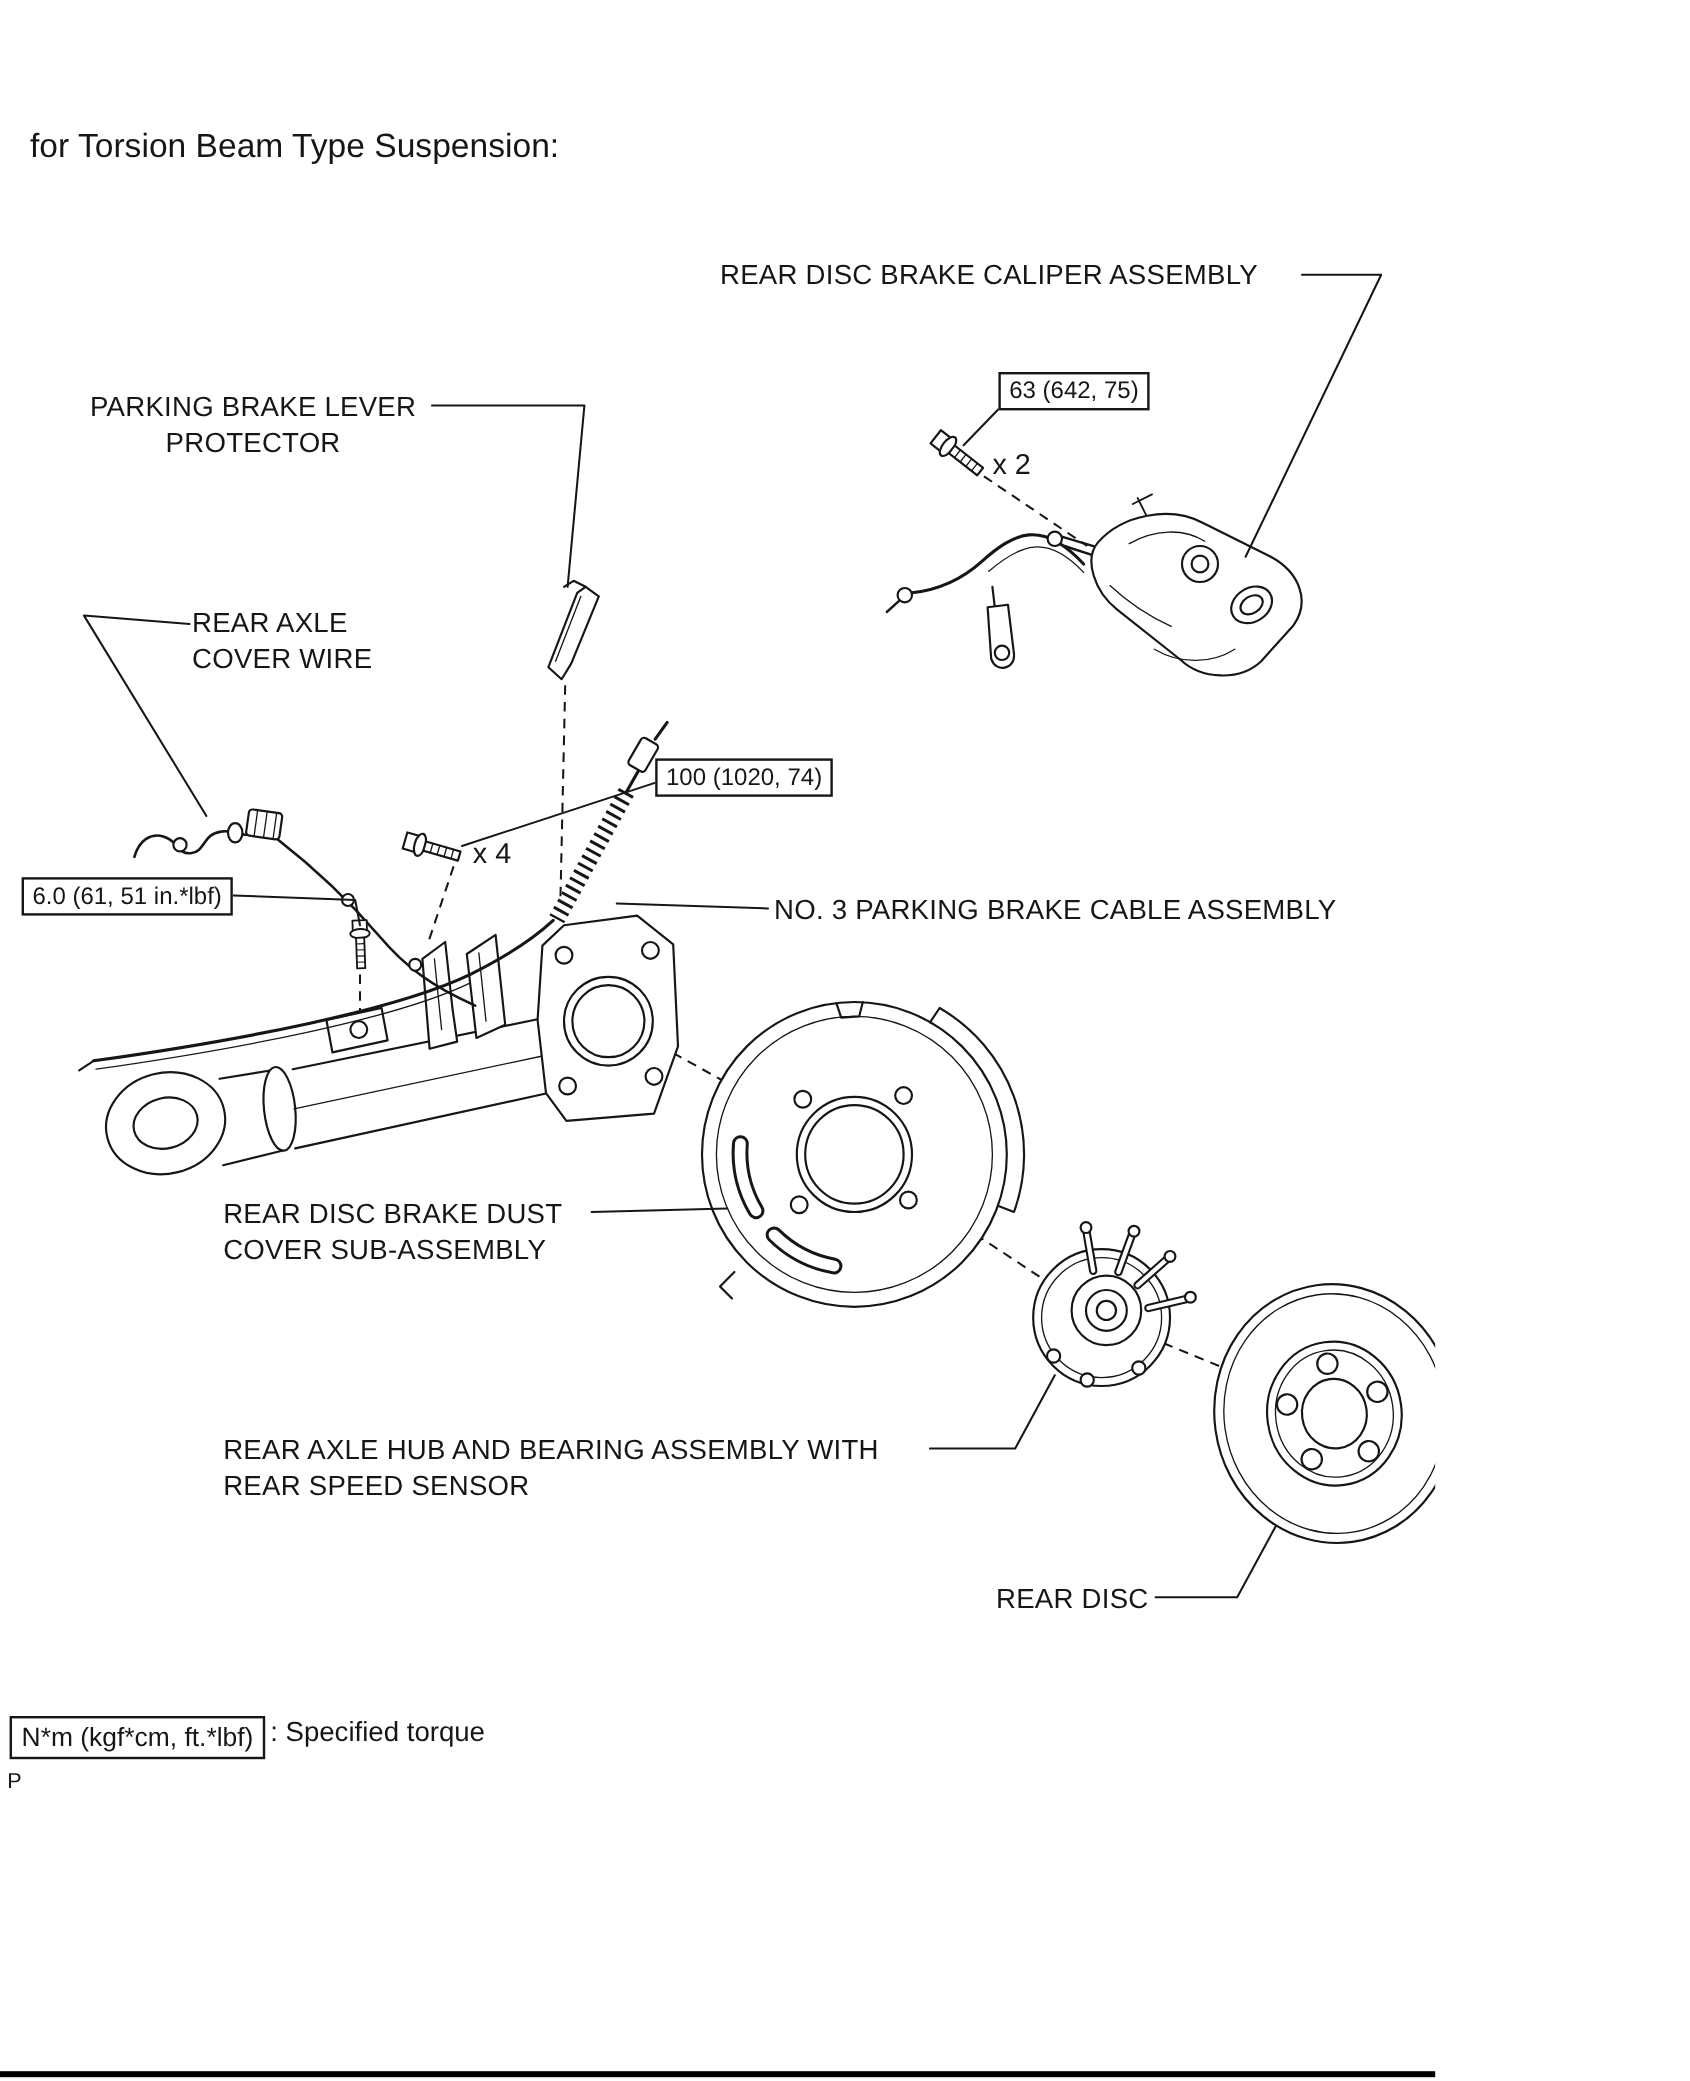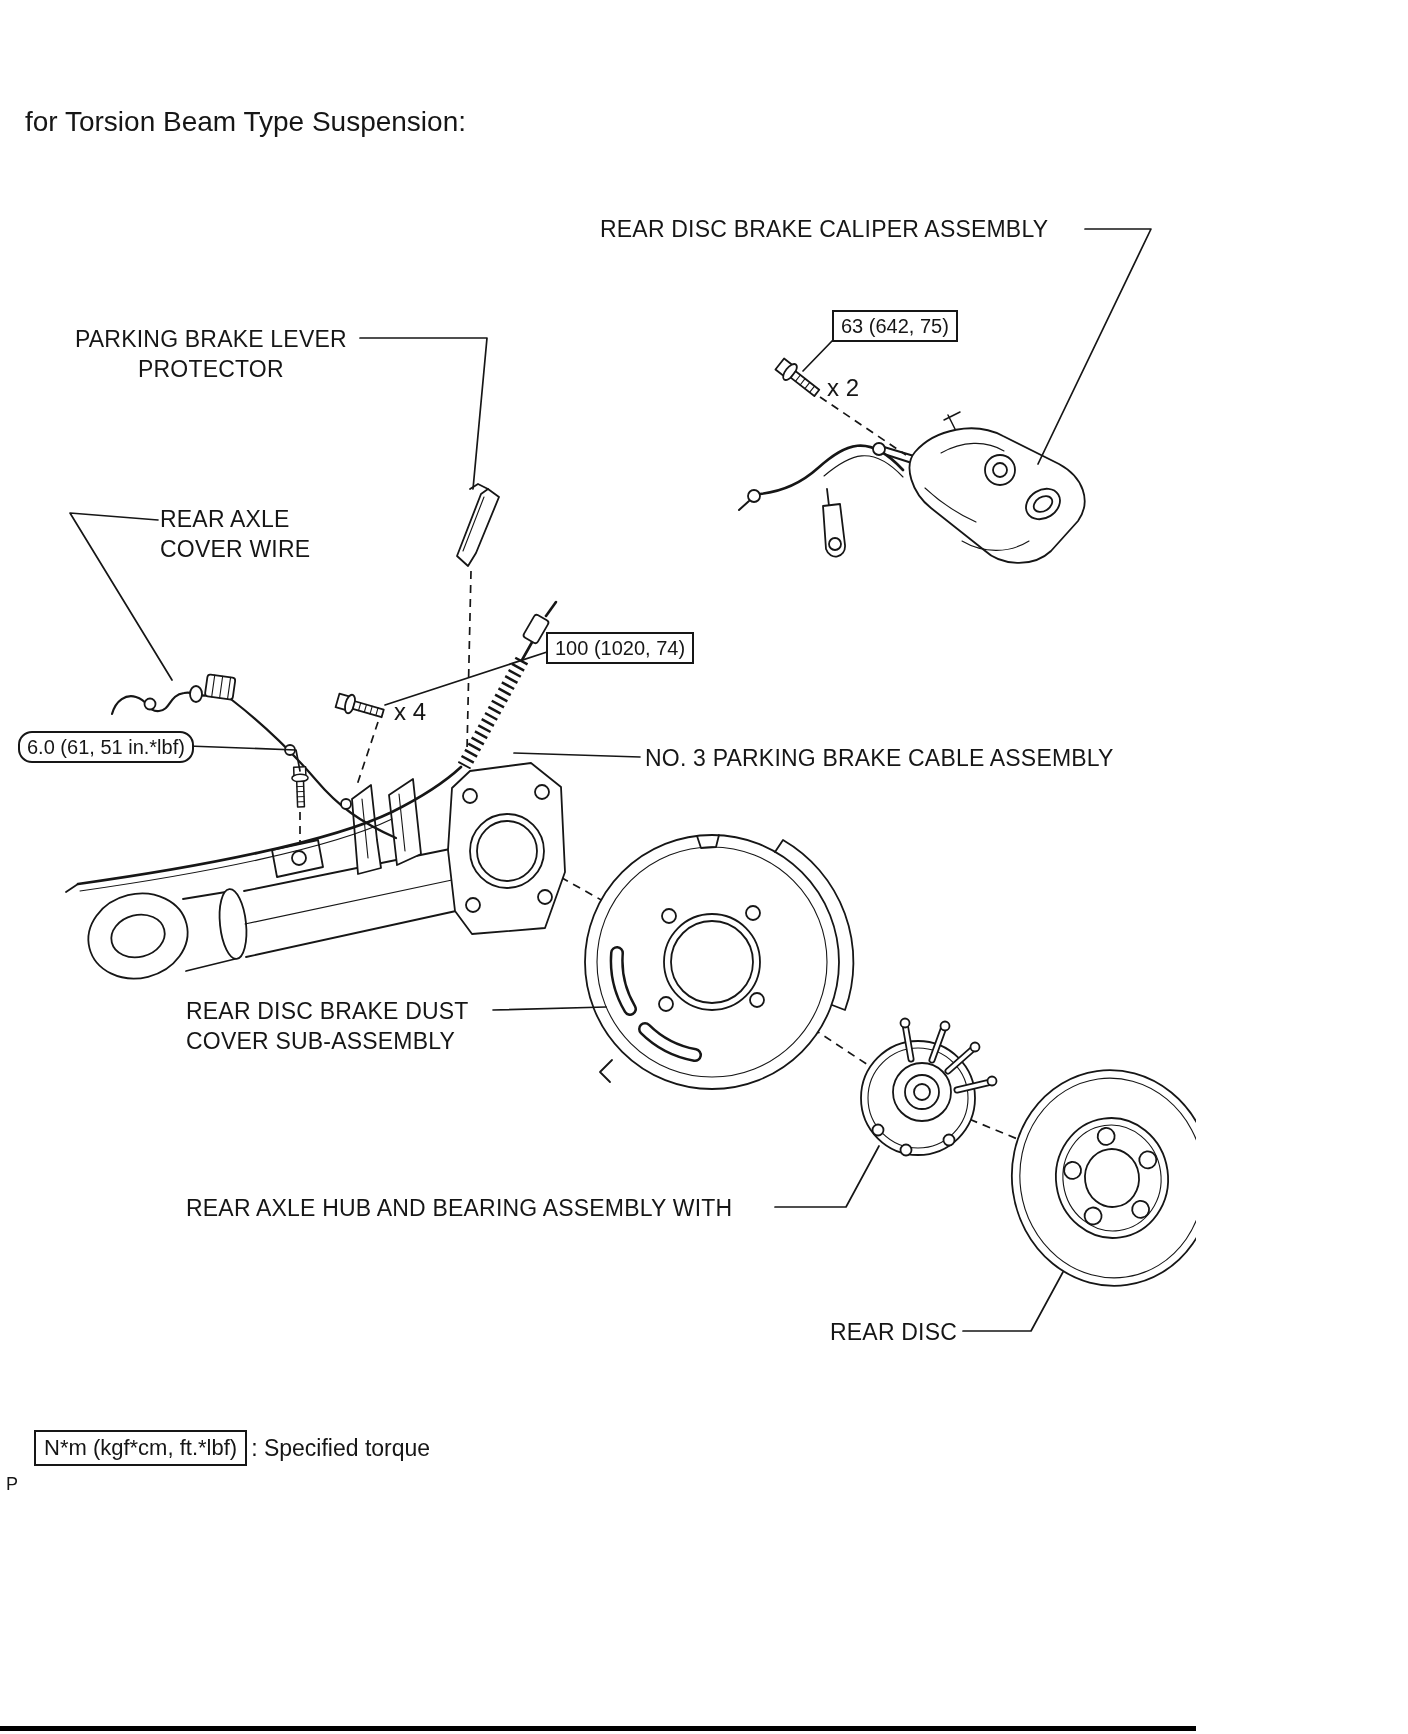--- a/index.html
+++ b/index.html
@@ -10,21 +10,21 @@
     color:#161616;
   }
   .page { position:relative; width:1196px; height:1734px; background:#fff; overflow:hidden; }
   .title { position:absolute; left:25px; top:106px; font-size:28px; white-space:nowrap; }
   .lbl { position:absolute; font-size:23px; line-height:30px; letter-spacing:.2px; white-space:nowrap; }
   .tq {
     position:absolute; border:2px solid #161616; background:#fff;
     font-size:20px; line-height:24px; padding:2px 7px; white-space:nowrap;
   }
   .qty { position:absolute; font-size:24px; white-space:nowrap; }
-  .legend { position:absolute; left:34px; top:1430px; display:flex; align-items:center; font-size:22px; }
+  .legend { position:absolute; left:8px; top:1430px; display:flex; font-size:22px; }
   .legend .box { border:2px solid #161616; padding:3px 8px; background:#fff; }
   .legend .desc { margin-left:4px; font-size:23px; }
   .pmark { position:absolute; left:6px; top:1474px; font-size:18px; }
   .bottom-rule { position:absolute; left:0; top:1726px; width:1408px; height:5px; background:#000; }
   svg.art { position:absolute; left:0; top:0; }
   .art path, .art circle, .art ellipse, .art rect, .art line {
     stroke:#161616; fill:none; stroke-width:1.8; stroke-linecap:round; stroke-linejoin:round;
   }
   .art .fw { fill:#ffffff; }
   .art .thin { stroke-width:1.1; }
@@ -241,33 +241,34 @@
     <div>NO. 3 PARKING BRAKE CABLE ASSEMBLY</div>
   </div>
 
   <div class="lbl" style="left:186px; top:996px;">
     <div>REAR DISC BRAKE DUST</div>
     <div>COVER SUB-ASSEMBLY</div>
   </div>
 
   <div class="lbl" style="left:186px; top:1193px;">
     <div>REAR AXLE HUB AND BEARING ASSEMBLY WITH</div>
+    <div>REAR SPEED SENSOR</div>
   </div>
 
   <div class="lbl" style="left:830px; top:1317px;">
     <div>REAR DISC</div>
   </div>
 
   <div class="tq" style="left:832px; top:310px;">63 (642, 75)</div>
   <div class="qty" style="left:827px; top:374px;">x 2</div>
 
   <div class="tq" style="left:546px; top:632px;">100 (1020, 74)</div>
   <div class="qty" style="left:394px; top:698px;">x 4</div>
 
-  <div class="tq" style="left:18px; top:731px;border-radius:14px;">6.0 (61, 51 in.*lbf)</div>
+  <div class="tq" style="left:18px; top:731px;">6.0 (61, 51 in.*lbf)</div>
 
   <div class="legend">
     <span class="box">N*m (kgf*cm, ft.*lbf)</span>
     <span class="desc">: Specified torque</span>
   </div>
 
   <div class="pmark">P</div>
   <div class="bottom-rule"></div>
 
 </div>

